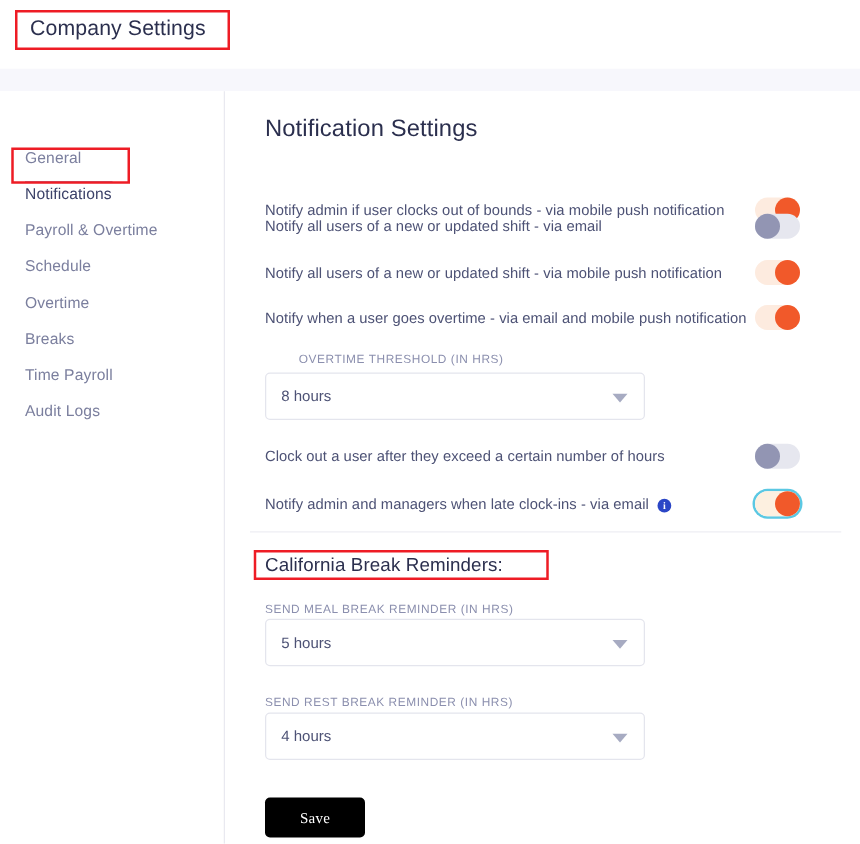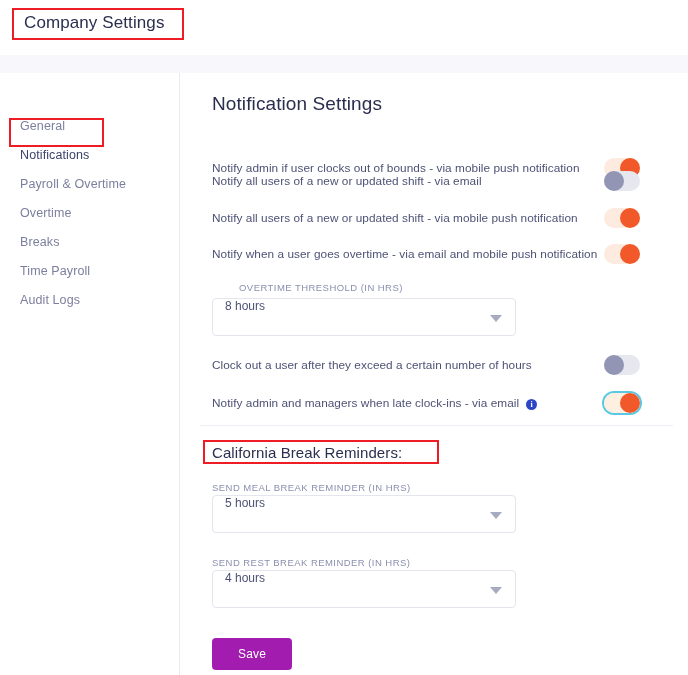--- a/index.html
+++ b/index.html
@@ -186,21 +186,21 @@
   
   .select {
     position: absolute;
     left: 32px;
     width: 304px;
     height: 38px;
     background: #ffffff;
     border: 1px solid #e4e5ed;
     border-radius: 4px;
     display: flex;
-    align-items: flex-start;
+    align-items: center;
     padding: 0 12px;
     cursor: pointer;
   }
   .select-value {
     font-size: 12px;
     color: #4d5275;
     white-space: nowrap;
   }
   .select-caret {
     position: absolute;
@@ -230,26 +230,26 @@
     color: #2b2f4e;
     white-space: nowrap;
     letter-spacing: 0.1px;
   }
 
   
   .save-btn {
     position: absolute;
     left: 32px;
     width: 80px; height: 32px;
-    background: #a21caf;
+    background: #000000;
     border: none;
     border-radius: 4px;
     color: #ffffff;
     font-size: 12px;
-    font-family: Liberation Sans, sans-serif;
+    font-family: Liberation Serif, serif;
     cursor: pointer;
     letter-spacing: 0.2px;
   }
 
   
   .annot {
     position: absolute;
     border: 2px solid #ee1c25;
     pointer-events: none;
     z-index: 50;
@@ -269,20 +269,23 @@
     <ul class="nav-list" id="nav-list">
         <li class="nav-item">
           <span class="nav-label">General</span>
         </li>
         <li class="nav-item active">
           <span class="nav-label">Notifications</span>
           <span class="nav-underline"></span>
         </li>
         <li class="nav-item">
           <span class="nav-label">Payroll &amp; Overtime</span>
+        </li>
+        <li class="nav-item">
+          <span class="nav-label">Schedule</span>
         </li>
         <li class="nav-item">
           <span class="nav-label">Overtime</span>
         </li>
         <li class="nav-item">
           <span class="nav-label">Breaks</span>
         </li>
         <li class="nav-item">
           <span class="nav-label">Time Payroll</span>
         </li>

